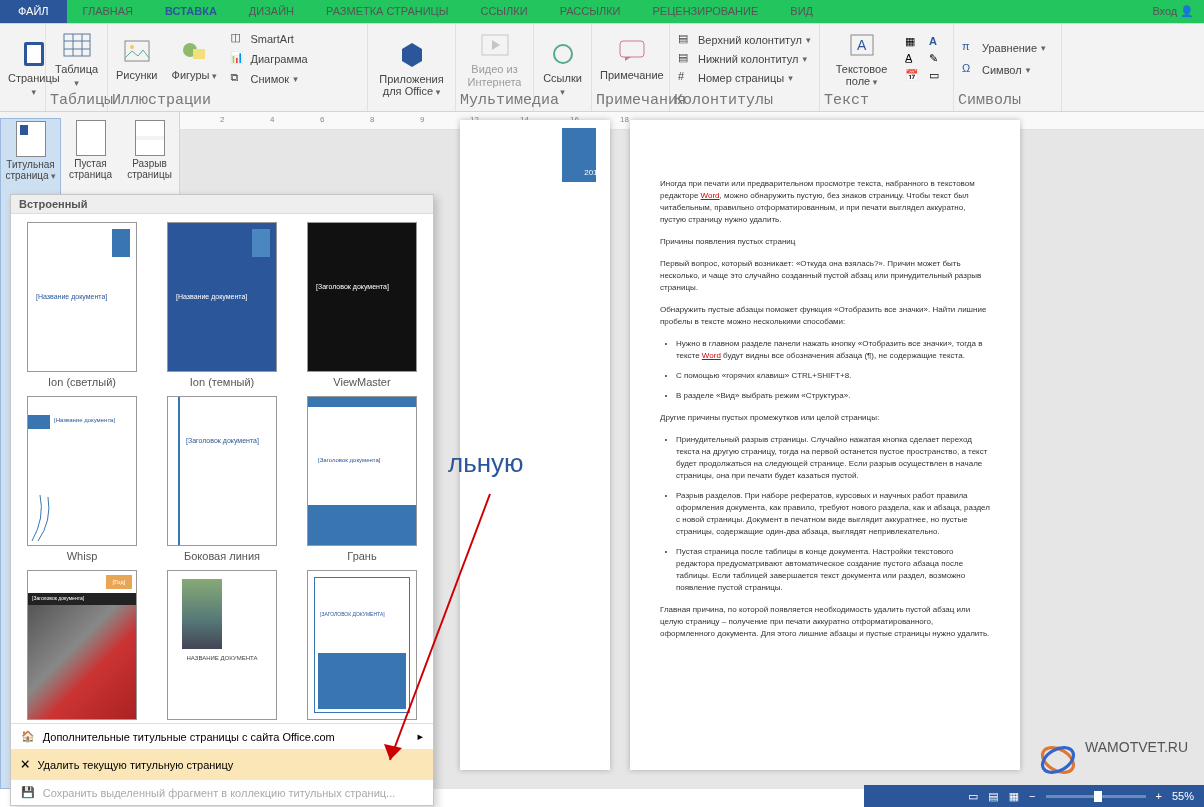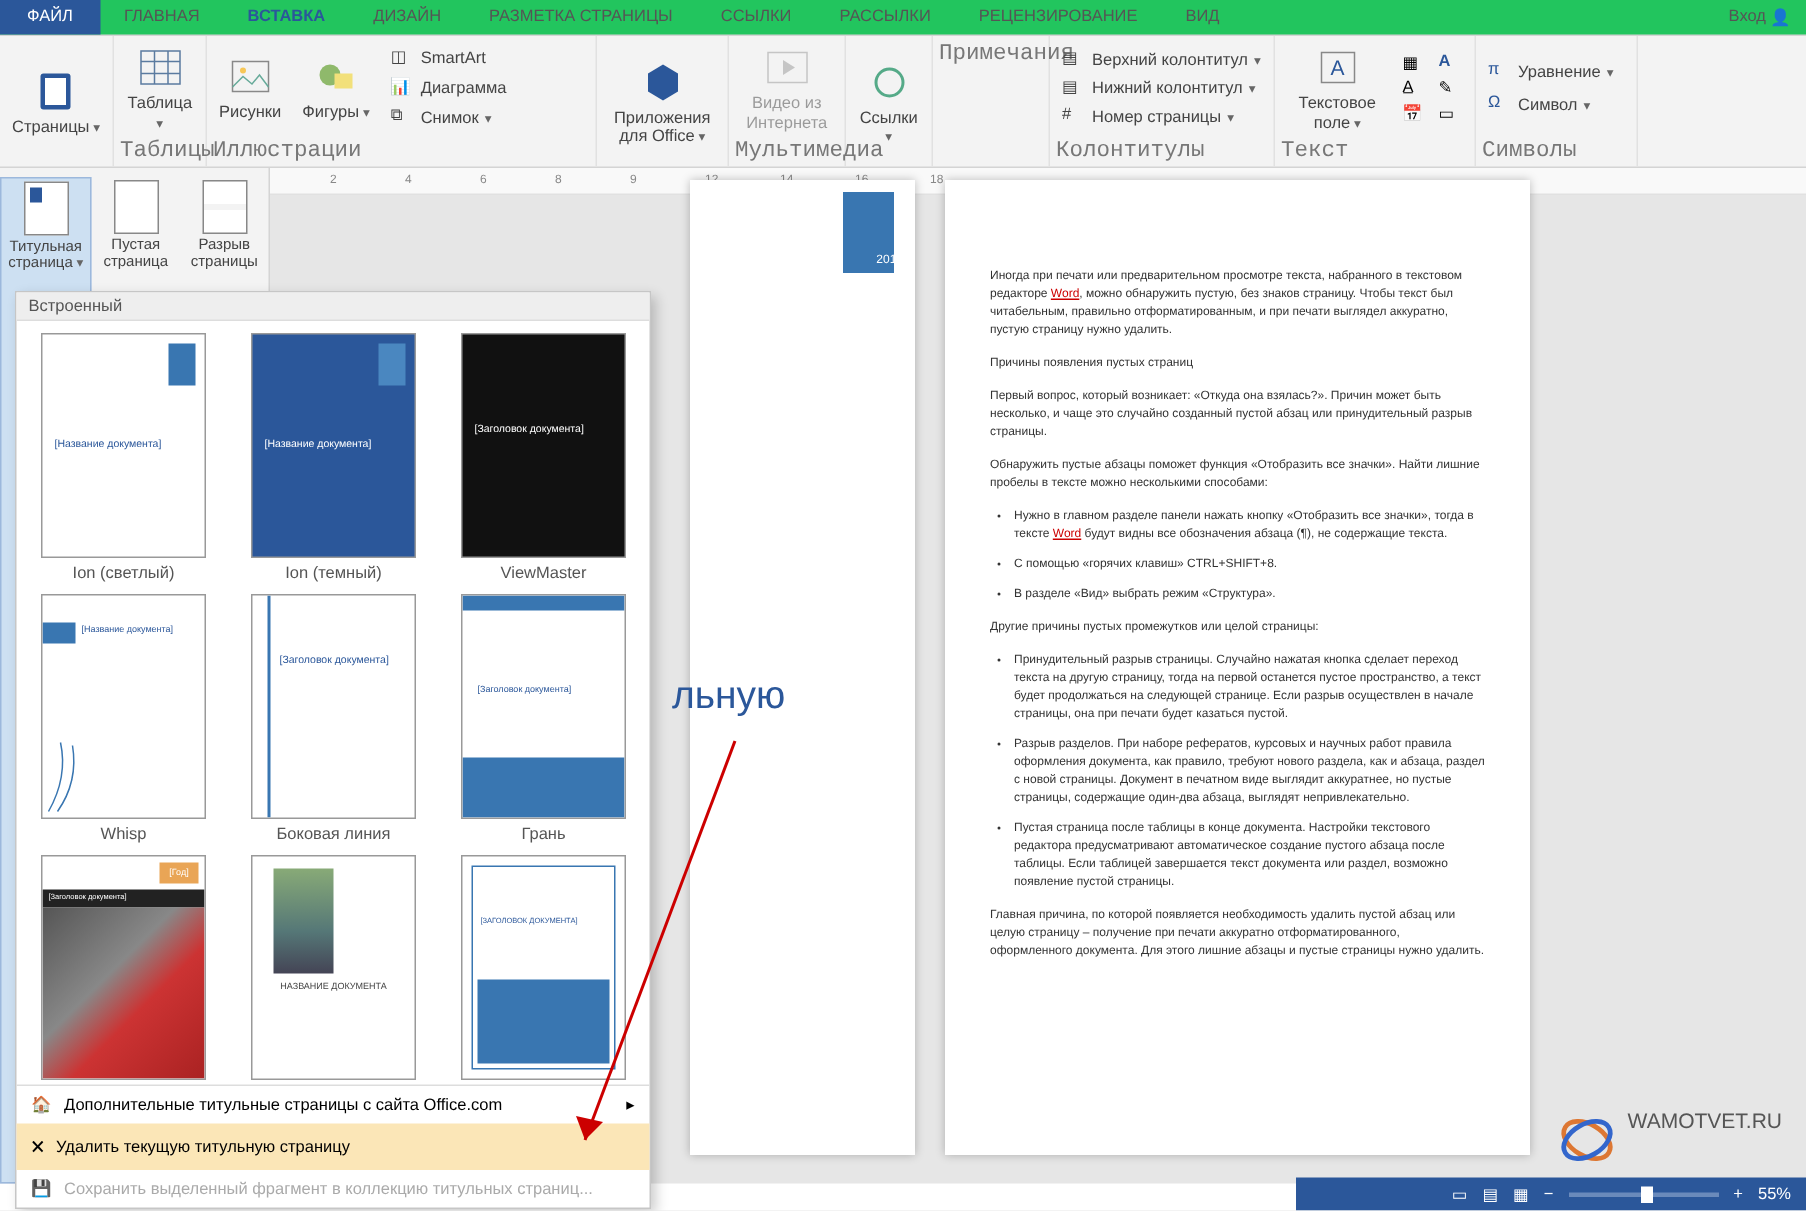--- a/index.html
+++ b/index.html
@@ -18,21 +18,21 @@
 .rbtn-sm { display:flex; align-items:center; gap:4px; padding:1px 4px; cursor:pointer; color:#444; }
 .rbtn-sm .ricon-sm { width:16px; height:16px; display:inline-block; }
 .ruler { height:18px; background:#f9f9f9; border-bottom:1px solid #e1e1e1; position:relative; margin-left:180px; font-size:8px; color:#888; }
 .ruler span { position:absolute; top:3px; }
 .work { display:flex; height:677px; background:#e6e6e6; }
 .pages-panel { width:180px; background:#f3f3f3; border-right:1px solid #d4d4d4; display:flex; padding-top:6px; }
 .pages-panel .pbtn { flex:1; display:flex; flex-direction:column; align-items:center; gap:2px; font-size:10px; text-align:center; color:#444; cursor:pointer; padding:2px; line-height:1.1; }
 .pages-panel .pbtn.active { background:#cde0f2; border:1px solid #9cb8dc; }
 .pages-panel .picon { width:30px; height:36px; border:1px solid #888; background:#fff; position:relative; }
 .gallery { position:absolute; left:10px; top:194px; width:424px; height:612px; background:#fff; border:1px solid #c6c6c6; box-shadow:3px 3px 8px rgba(0,0,0,.2); z-index:50; display:flex; flex-direction:column; }
-.gallery-head { background:#eee; padding:3px 8px; font-size:11px; font-weight:normal; color:#555; border-bottom:1px solid #ddd; }
+.gallery-head { background:#eee; padding:3px 8px; font-size:11px; font-weight:bold; color:#555; border-bottom:1px solid #ddd; }
 .gallery-grid { flex:1; overflow:auto; padding:8px; display:grid; grid-template-columns:repeat(3,1fr); gap:8px 14px; }
 .gallery-item { display:flex; flex-direction:column; align-items:center; gap:4px; cursor:pointer; }
 .thumb { width:110px; height:150px; border:1px solid #999; background:#fff; position:relative; overflow:hidden; font-size:7px; }
 .gallery-item .cap { font-size:11px; color:#555; text-align:right; }
 .gallery-foot { border-top:1px solid #ddd; font-size:11px; }
 .gallery-foot div { padding:6px 10px; display:flex; align-items:center; gap:8px; cursor:pointer; }
 .gallery-foot div.hl { background:#fbe6b7; }
 .gallery-foot div.dis { color:#aaa; }
 .docarea { flex:1; position:relative; overflow:hidden; }
 .page { position:absolute; background:#fff; box-shadow:0 0 6px rgba(0,0,0,.25); }
@@ -64,21 +64,21 @@
   <div class="tab">РАССЫЛКИ</div>
   <div class="tab">РЕЦЕНЗИРОВАНИЕ</div>
   <div class="tab">ВИД</div>
   <div class="login">
       <span>Вход</span>
       <span>👤</span>
     </div>
 </div>
 
 <div class="ribbon">
-  <div class="rgroup" style="width:76px">
+  <div class="rgroup" style="width:46px">
     <div class="rgroup-row">
         <div class="rbtn">
           <span class="ricon">
             <svg width="24" height="28">
               <rect x="2" y="2" width="20" height="24" fill="#2b579a" rx="2"></rect>
               <rect x="5" y="5" width="14" height="18" fill="#fff"></rect>
             </svg>
           </span>
           <span class="carets">Страницы</span>
         </div>
@@ -171,20 +171,31 @@
           <span class="ricon">
             <svg width="24" height="24">
               <circle cx="12" cy="12" r="9" fill="none" stroke="#5a8" stroke-width="2"></circle>
             </svg>
           </span>
           <span class="carets">Ссылки</span>
         </div>
       </div>
     </div>
   <div class="rgroup" style="width:78px">
+      <div class="rgroup-row">
+        <div class="rbtn">
+          <span class="ricon">
+            <svg width="26" height="22">
+              <rect x="1" y="1" width="24" height="16" rx="3" fill="none" stroke="#c79"></rect>
+              <polygon points="6,17 6,21 12,17" fill="#c79"></polygon>
+            </svg>
+          </span>
+          <span>Примечание</span>
+        </div>
+      </div>
       <div class="rgroup-label">Примечания</div>
     </div>
   <div class="rgroup" style="width:150px">
       <div class="rgroup-row">
         <div style="display:flex;flex-direction:column;gap:1px;width:100%">
     <div class="rbtn-sm carets">
             <span class="ricon-sm">▤</span>
             <span>Верхний колонтитул</span>
           </div>
     <div class="rbtn-sm carets">

